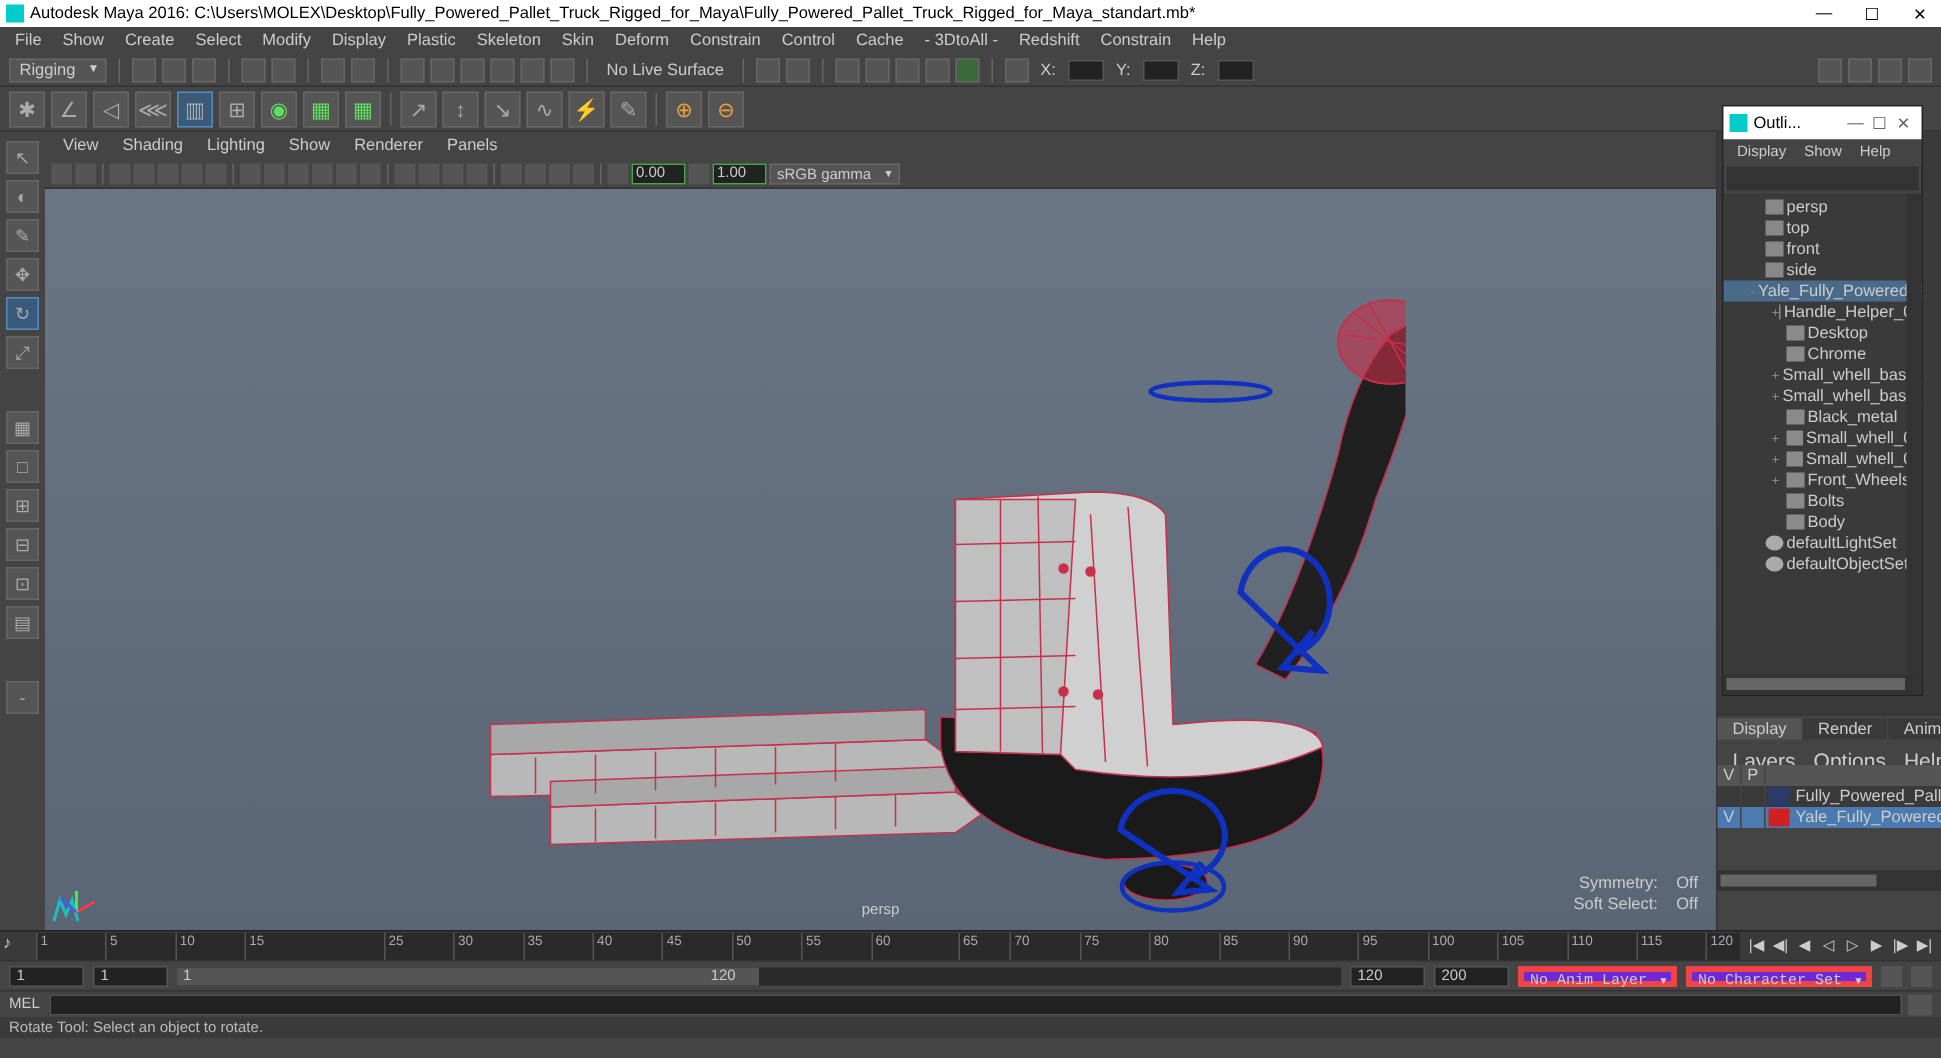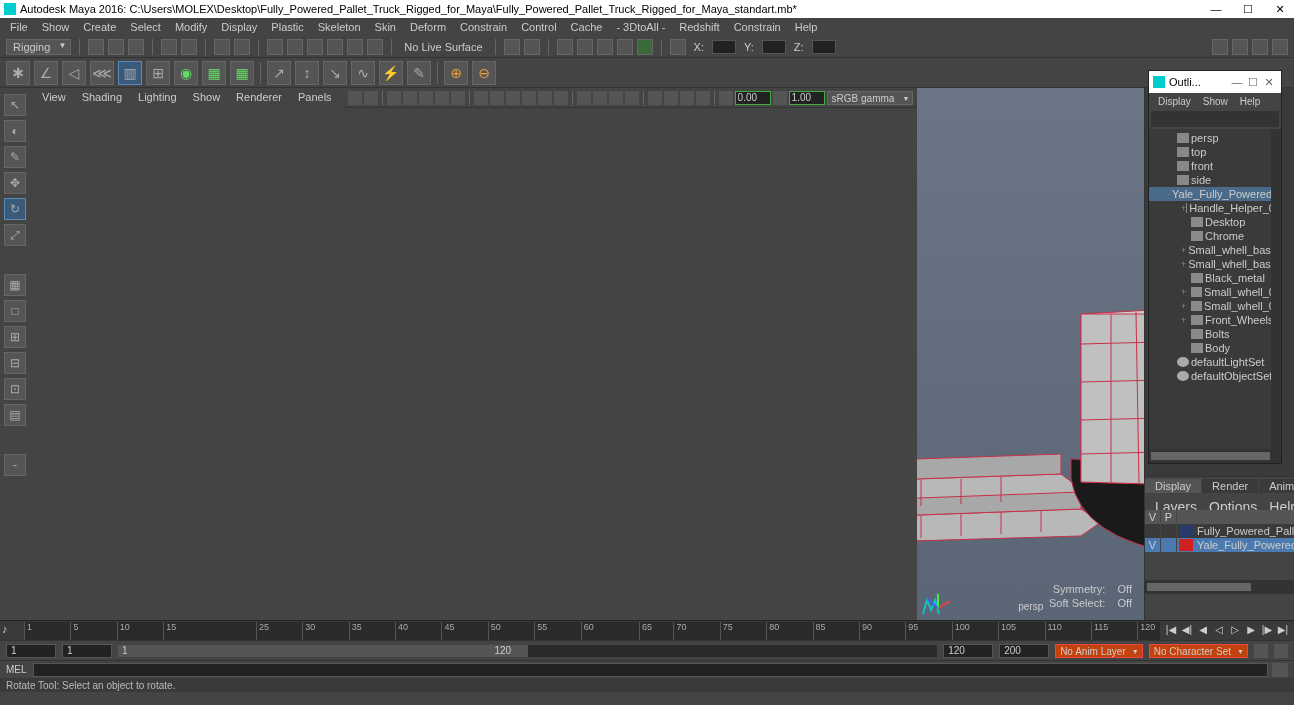--- a/index.html
+++ b/index.html
@@ -21,21 +21,21 @@
 .shelf-tabs { height: 30px; background: #444; display: flex; align-items: center; padding: 0 6px; gap: 4px; border-bottom: 1px solid #333; }
 .shelf-tabs .tab-ico { width: 24px; height: 24px; background: #555; border: 1px solid #666; cursor: pointer; display: flex; align-items: center; justify-content: center; color: #aaa; font-size: 14px; }
 .shelf-tabs .tab-ico.sel { background: #3a5a7a; border-color: #5a8aba; }
 .shelf-tabs .tab-ico.green { color: #5fde5f; }
 .shelf-tabs .sep2 { width: 1px; height: 22px; background: #666; margin: 0 2px; }
 .main-area { display: flex; height: 532px; }
 .left-toolbar { width: 30px; background: #444; display: flex; flex-direction: column; align-items: center; padding-top: 6px; gap: 4px; }
 .left-toolbar .tool { width: 22px; height: 22px; background: #555; border: 1px solid #666; cursor: pointer; display: flex; align-items: center; justify-content: center; color: #aaa; font-size: 12px; }
 .left-toolbar .tool.active { background: #3a5a7a; border-color: #5a8aba; }
 .left-toolbar .gap { height: 20px; }
-.viewport-container { flex: 1; display: flex; }
+.viewport-container { flex: 1; display: flex; flex-direction: column; }
 .panel-menu { height: 18px; background: #444; display: flex; align-items: center; padding: 0 4px; }
 .panel-menu .pm-item { padding: 1px 8px; color: #ccc; font-size: 11px; cursor: pointer; }
 .panel-toolbar { height: 20px; background: #444; display: flex; align-items: center; padding: 0 4px; gap: 2px; border-bottom: 1px solid #333; }
 .panel-toolbar .pico { width: 14px; height: 14px; background: #555; cursor: pointer; }
 .panel-toolbar .psep { width: 1px; height: 14px; background: #666; margin: 0 2px; }
 .panel-toolbar .pfield { background: #222; border: 1px solid #555; width: 36px; height: 14px; color: #ccc; font-size: 10px; padding: 0 2px; }
 .panel-toolbar .pfield.g { border-color: #4a4; }
 .panel-toolbar .pdrop { background: #555; border: 1px solid #666; padding: 0 18px 0 4px; color: #ccc; font-size: 10px; height: 14px; line-height: 14px; position: relative; cursor: pointer; }
 .panel-toolbar .pdrop::after { content: "▼"; position: absolute; right: 3px; font-size: 7px; }
 .viewport { flex: 1; background: linear-gradient(180deg, #6a7585 0%, #5a6575 100%); position: relative; overflow: hidden; }
@@ -85,21 +85,21 @@
 .timeline { height: 20px; background: #3a3a3a; display: flex; align-items: center; border-top: 1px solid #222; position: relative; }
 .timeline .tl-ico { width: 16px; height: 16px; cursor: pointer; margin: 0 2px; color: #ccc; }
 .timeline .ruler { flex: 1; height: 18px; background: #2a2a2a; position: relative; margin: 0 4px; overflow: hidden; }
 .timeline .ruler .tick { position: absolute; top: 0; font-size: 9px; color: #aaa; border-left: 1px solid #555; padding-left: 2px; height: 100%; }
 .timeline .playctrl { display: flex; gap: 2px; margin-right: 4px; }
 .timeline .playctrl .pc { width: 14px; height: 14px; color: #ccc; cursor: pointer; text-align: center; font-size: 10px; }
 .range-row { height: 20px; background: #444; display: flex; align-items: center; padding: 0 6px; gap: 6px; border-top: 1px solid #333; }
 .range-row .rfield { background: #222; border: 1px solid #555; width: 50px; height: 14px; color: #ccc; font-size: 10px; padding: 0 4px; }
 .range-row .rslider { flex: 1; height: 12px; background: #2a2a2a; position: relative; }
 .range-row .rslider .rthumb { position: absolute; left: 0; width: 50%; height: 100%; background: #555; }
-.range-row .rdrop { background: #c2410c; border: 1px solid #ef4444; padding: 0 16px 0 4px; color: #ccc; font-size: 10px; height: 14px; line-height: 14px; cursor: pointer; position: relative; }
+.range-row .rdrop { background: #6d28d9; border: 4px solid #ef4444; padding: 0 16px 0 4px; color: #ccc; font-size: 10px; height: 14px; line-height: 14px; cursor: pointer; position: relative; font-family: Liberation Mono, monospace; }
 .range-row .rdrop::after { content: "▼"; position: absolute; right: 3px; font-size: 7px; }
 .cmd-row { height: 18px; background: #444; display: flex; align-items: center; padding: 0 6px; border-top: 1px solid #333; }
 .cmd-row .cmd-label { color: #ccc; font-size: 10px; margin-right: 6px; }
 .cmd-row .cmd-field { flex: 1; background: #222; border: 1px solid #555; height: 14px; color: #ccc; font-size: 10px; padding: 0 4px; }
 .help-line { height: 14px; background: #3a3a3a; color: #bbb; font-size: 10px; padding: 0 6px; display: flex; align-items: center; }
 </style>
 </head>
 <body>
 
 <div class="title-bar">

